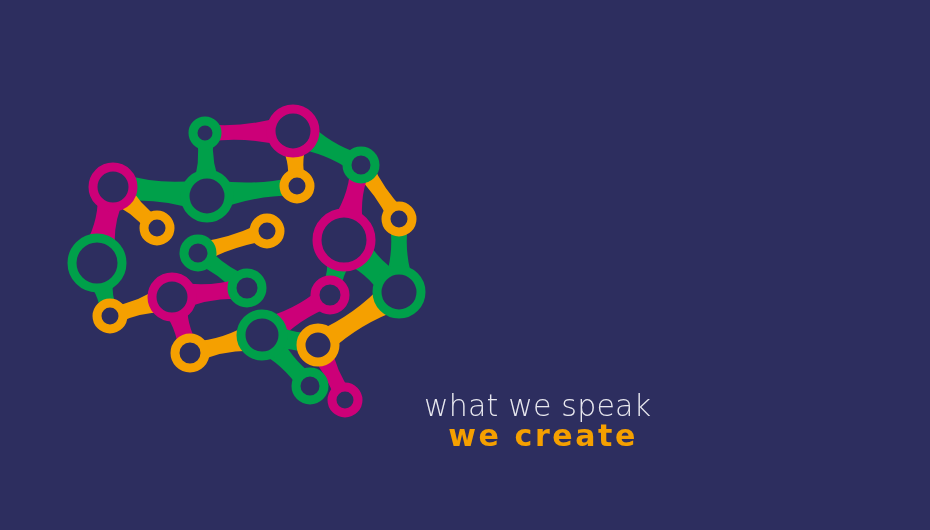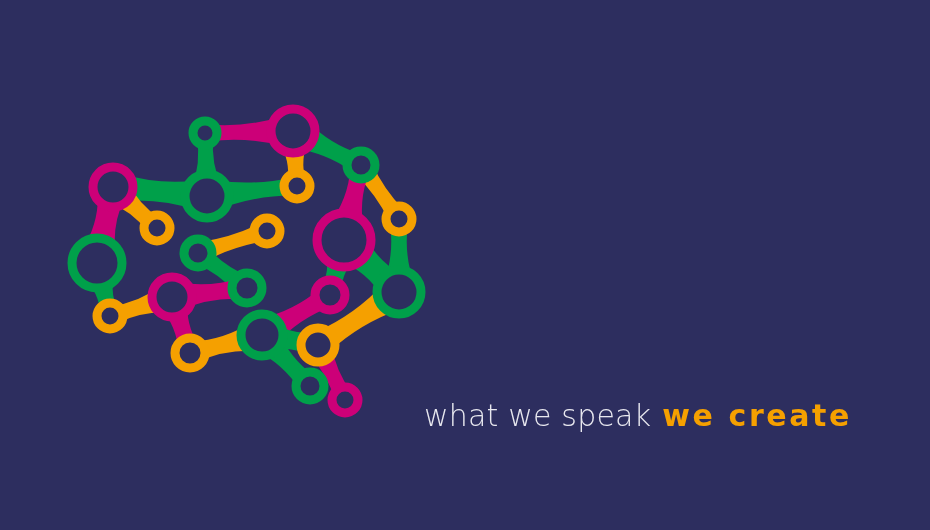--- a/index.html
+++ b/index.html
@@ -30,22 +30,23 @@
     display: block;
     width: 380px;
     height: 340px;
   }
   .tagline {
     position: absolute;
     left: 424px;
     top: 391px;
     height: 40px;
     display: flex;
-    align-items: flex-end;
+    align-items: center;
     white-space: nowrap;
+    flex-direction: column;
   }
   .tag-light {
     font-family: "DejaVu Sans", sans-serif;
     font-weight: 300;
     font-size: 30px;
     letter-spacing: 0.2px;
     color: #e8e8ef;
     line-height: 1;
   }
   .tag-bold {

